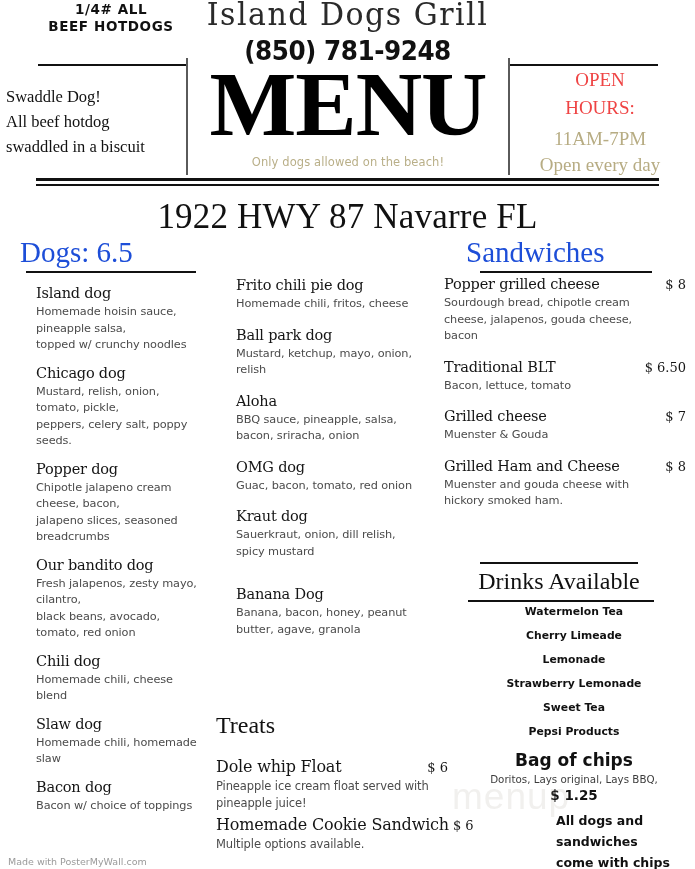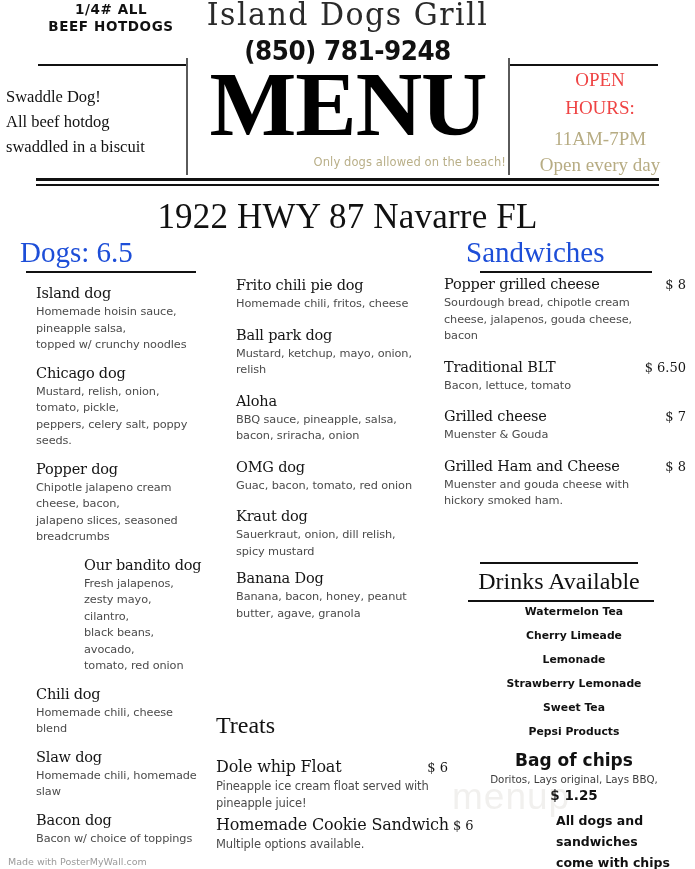--- a/index.html
+++ b/index.html
@@ -57,21 +57,21 @@
   }
   .menuword {
     position: absolute; left: 190px; top: 56px; width: 316px;
     text-align: center;
     font-family: "Liberation Serif", serif;
     font-weight: 700; font-size: 92px; line-height: 96px;
     letter-spacing: -1px; color: #000;
   }
   .tagline {
     position: absolute; left: 190px; top: 155px; width: 316px;
-    text-align: right;
+    text-align: center;
     font-family: "DejaVu Sans", sans-serif;
     font-size: 11.5px; color: #b9af88; letter-spacing: 0.1px;
   }
   .hours-title {
     position: absolute; left: 512px; top: 66px; width: 176px;
     text-align: center;
     font-family: Liberation Serif, serif;
     font-size: 19px; line-height: 28px; color: #ef4444;
   }
   .hours-val {
@@ -239,21 +239,21 @@
       </div>
       <div class="item" style="margin-bottom: 9px;">
         <div class="item-row">
           <span class="item-name">Popper dog</span>
         </div>
         <div class="item-desc" style="white-space: pre-line;">Chipotle jalapeno cream
 cheese, bacon,
 jalapeno slices, seasoned
 breadcrumbs</div>
       </div>
-      <div class="item" style="margin-bottom: 9px; margin-left: 48px;">
+      <div class="item" style="margin-bottom: 9px;">
         <div class="item-row">
           <span class="item-name">Our bandito dog</span>
         </div>
         <div class="item-desc" style="white-space: pre-line;">Fresh jalapenos, zesty mayo,
 cilantro,
 black beans, avocado,
 tomato, red onion</div>
       </div>
       <div class="item" style="margin-bottom: 9px;">
         <div class="item-row">
@@ -297,21 +297,21 @@
         </div>
         <div class="item-desc" style="white-space: pre-line;">BBQ sauce, pineapple, salsa,
 bacon, sriracha, onion</div>
       </div>
       <div class="item" style="margin-bottom: 12px;">
         <div class="item-row">
           <span class="item-name">OMG dog</span>
         </div>
         <div class="item-desc" style="white-space: pre-line;">Guac, bacon, tomato, red onion</div>
       </div>
-      <div class="item" style="margin-bottom: 8px;">
+      <div class="item" style="margin-bottom: 24px;">
         <div class="item-row">
           <span class="item-name">Kraut dog</span>
         </div>
         <div class="item-desc" style="white-space: pre-line;">Sauerkraut, onion, dill relish,
 spicy mustard</div>
       </div>
       <div class="item" style="margin-bottom: 12px;">
         <div class="item-row">
           <span class="item-name">Banana Dog</span>
         </div>

